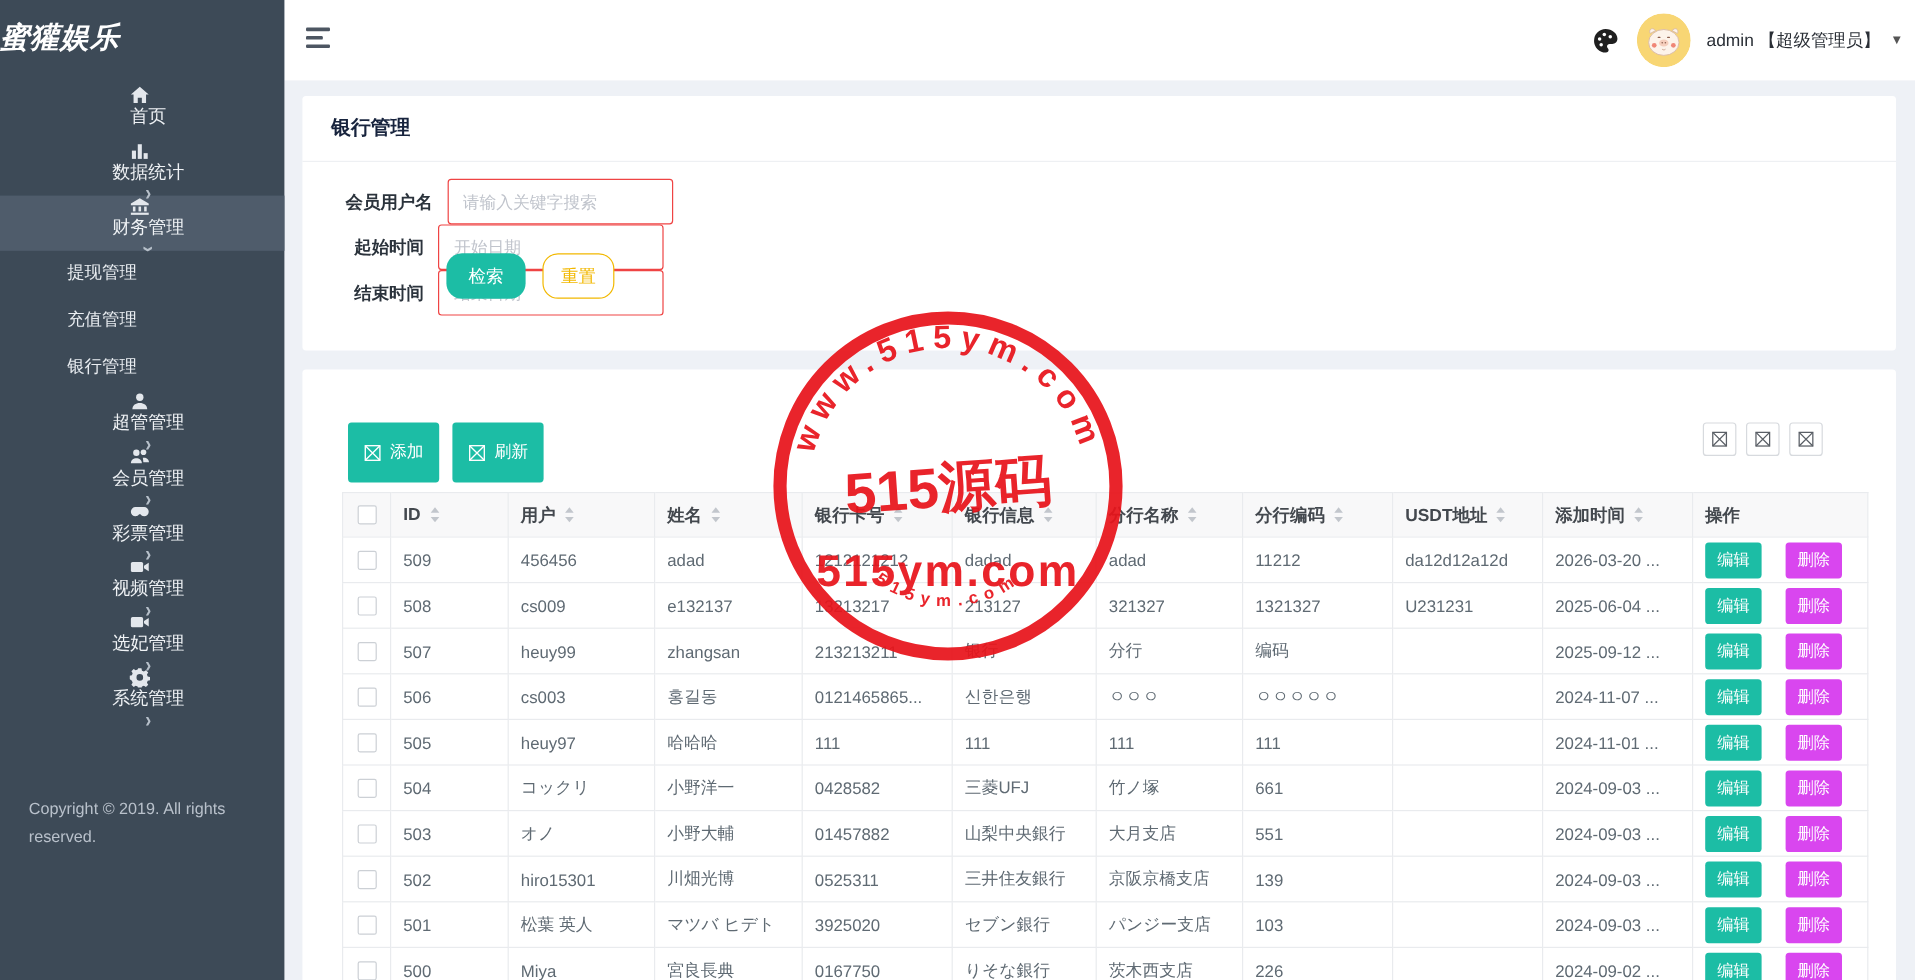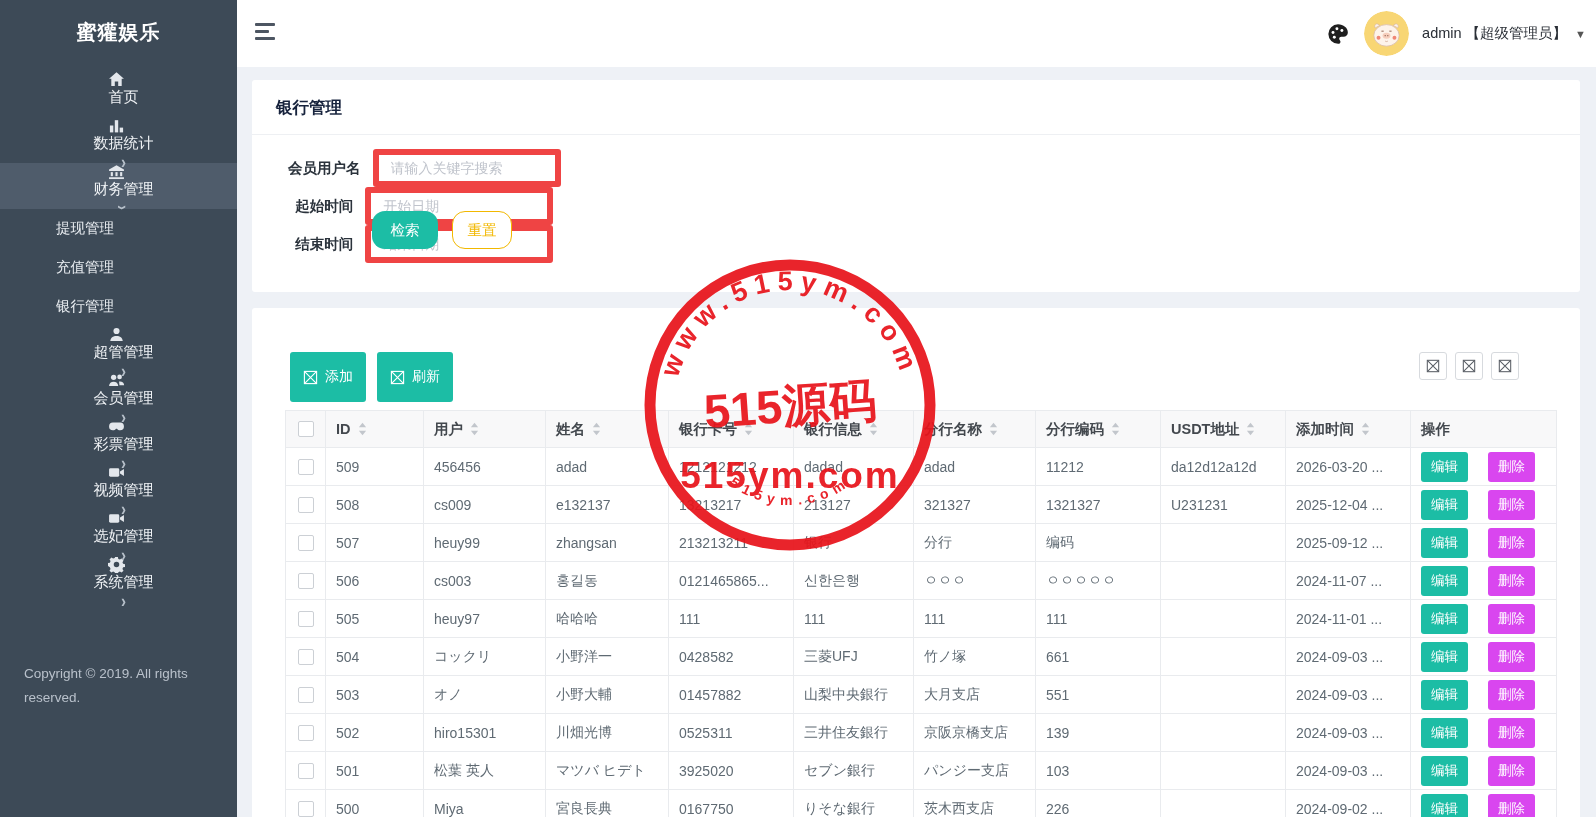--- a/index.html
+++ b/index.html
@@ -5,21 +5,21 @@
   * { margin:0; padding:0; box-sizing:border-box; }
   html,body { width:1596px; height:817px; }
   body {
     position:relative; overflow:hidden;
     background:#eef1f6;
     font-family:"Liberation Sans","DejaVu Sans",sans-serif;
     -webkit-font-smoothing:antialiased;
   }
   
   .sidebar { position:absolute; left:0; top:0; width:237px; height:817px; background:#3d4a57; z-index:5; }
-  .brand { height:67px; line-height:64px; text-align:center; color:#ffffff; font-size:20px; font-weight:bold; letter-spacing:1px; }
+  .brand { height:67px; line-height:64px; text-align:left; color:#ffffff; font-size:24px; font-weight:bold; letter-spacing:1px;font-style:italic; }
   .menu { margin-top:4px; }
   .menu-item { height:46px; display:flex; align-items:center; padding:0 20px 0 30px; color:#eff2f5; font-size:15px; cursor:pointer;flex-direction:column; }
   .menu-item.active { background:#4f5c6b; }
   .mi-icon { width:17px; height:17px; margin-right:14px; display:inline-flex; }
   .mi-icon svg { width:100%; height:100%; fill:#e3e7ec; }
   .mi-label { flex:1; }
   .chev { color:#b7c0ca; font-size:15px; font-weight:bold; transform:scaleY(1.2); }
   .chev.down { transform:rotate(90deg) scaleY(1.2); }
   .submenu-item { height:39px; line-height:39px; padding-left:56px; color:#e9edf1; font-size:14.5px; cursor:pointer; }
   .copyright { position:absolute; left:24px; top:662px; width:182px; color:#b9c1cb; font-size:13.5px; line-height:24px; }
@@ -35,21 +35,21 @@
   .user-entry { display:flex; align-items:center; gap:8px; cursor:pointer; }
   .user-name { font-size:14.5px; color:#2a2f36; }
   .caret { font-size:11px; color:#555; }
   
   .card { position:absolute; background:#ffffff; border-radius:3px; z-index:2; }
   .card-filter { left:252px; top:80px; width:1328px; height:212px; }
   .card-title { height:55px; line-height:55px; padding-left:24px; font-size:16.5px; font-weight:bold; color:#17233d; border-bottom:1px solid #eef0f3; }
   .form-row { position:absolute; left:36px; top:69px; display:flex; align-items:center;flex-direction:column; }
   .f-group { display:flex; align-items:center; margin-right:34px; }
   .f-label { font-size:14.5px; font-weight:bold; color:#2b333c; margin-right:12px; }
-  .f-input { width:188px; height:38px; border:6px solid #ef4444; border-radius:3px; padding:0 12px; font-size:14px; color:#515a6e; outline:none; }
+  .f-input { width:188px; height:38px; border:1px solid #ef4444; border-radius:3px; padding:0 12px; font-size:14px; color:#515a6e; outline:none; }
   .f-input::placeholder { color:#c0c4cc; }
   .btn-row { position:absolute; left:120px; top:131px; display:flex; gap:14px; }
   .btn { border:none; border-radius:13px; font-size:14.5px; cursor:pointer; font-family:inherit; }
   .btn-search { width:66px; height:38px; background:#1cbda5; color:#fff; }
   .btn-reset { width:60px; height:38px; background:#fff; border:1px solid #f2b800; color:#f2b800; }
   
   .card-table { left:252px; top:308px; width:1328px; height:560px; }
   .toolbar { position:relative; padding:44px 24px 8px 38px; display:flex; align-items:center; }
   .tbl-btn { height:50px; padding:0 13px; background:#1cbda5; color:#fff; border:none; border-radius:3px; font-size:14px; display:inline-flex; align-items:center; gap:7px; margin-right:11px; cursor:pointer; font-family:inherit; }
   .tbl-btn svg { width:15px; height:15px; stroke:#fff; }
@@ -424,21 +424,21 @@
             <div class="cb"></div>
           </td>
           <td>508</td>
           <td>cs009</td>
           <td>e132137</td>
           <td>13213217</td>
           <td>213127</td>
           <td>321327</td>
           <td>1321327</td>
           <td>U231231</td>
-          <td>2025-12-04 ...</td>
+          <td>2025-06-04 ...</td>
           <td><button class="row-btn row-edit">编辑</button><button class="row-btn row-del">删除</button></td>
         </tr>
         <tr>
           <td class="col-cb">
             <div class="cb"></div>
           </td>
           <td>507</td>
           <td>heuy99</td>
           <td>zhangsan</td>
           <td>213213211</td>

